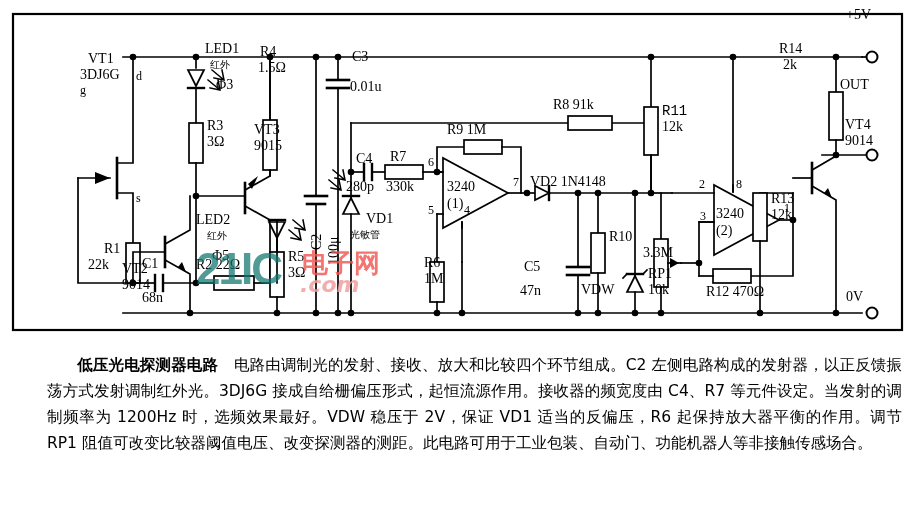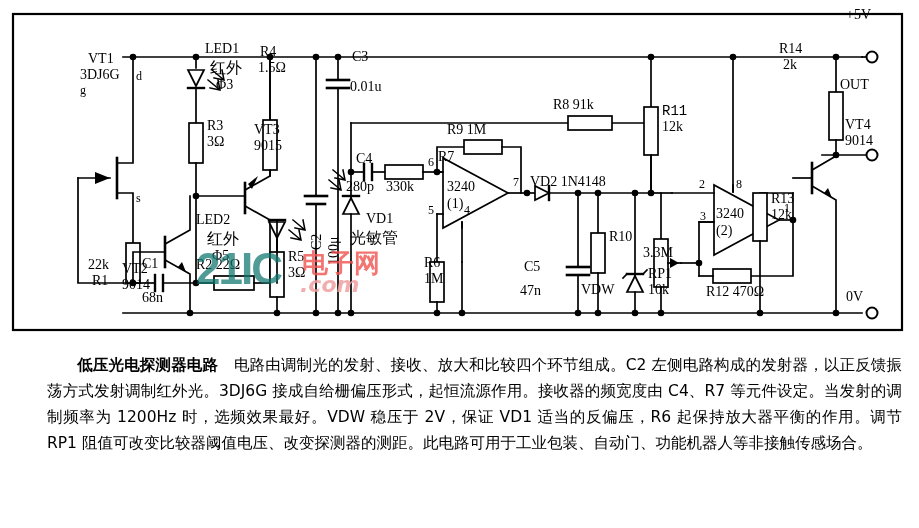--- a/index.html
+++ b/index.html
@@ -7,21 +7,21 @@
        font-family:"Liberation Serif",serif;color:#000;}
   #root{position:relative;width:919px;height:528px;background:#fff;}
 
   
   #schematic{position:absolute;left:0;top:0;width:919px;height:345px;}
   #schematic svg{display:block;}
 
   .lbl{position:absolute;font-family:"Liberation Serif",serif;
        font-size:14px;line-height:1.05;color:#000;white-space:pre;}
   .lbl.pin{font-size:12px;}
-  .lbl.cn{font-family:"DejaVu Sans",sans-serif;font-size:16px;}
+  .lbl.cn{font-family:"DejaVu Sans",sans-serif;font-size:10px;}
   .lbl.rot{transform:rotate(-90deg);transform-origin:0 0;}
 
   
   #wm{position:absolute;left:196px;top:240px;width:250px;height:60px;
       pointer-events:none;}
   #wm .a{position:absolute;left:0;top:4px;font-family:Liberation Sans, sans-serif;
          font-size:44px;font-weight:bold;color:#0f766e;opacity:.72;
          letter-spacing:-2px;}
   #wm .b{position:absolute;left:106px;top:6px;font-family:"DejaVu Sans",sans-serif;
          font-size:26px;font-weight:bold;color:#ef5350;opacity:.8;}
@@ -296,21 +296,21 @@
 
   </svg>
   </div>
 
   <div class="lbl" style="left:88px;top:52px;">VT1</div>
   <div class="lbl" style="left:80px;top:68px;">3DJ6G</div>
   <div class="lbl pin" style="left:136px;top:70px;">d</div>
   <div class="lbl pin" style="left:80px;top:84px;">g</div>
   <div class="lbl pin" style="left:136px;top:192px;">s</div>
 
-  <div class="lbl" style="left:92px;top:242px;margin-top:32px;">R1</div>
+  <div class="lbl" style="left:104px;top:242px;">R1</div>
   <div class="lbl" style="left:88px;top:258px;">22k</div>
 
   <div class="lbl" style="left:142px;top:257px;">C1</div>
   <div class="lbl" style="left:142px;top:291px;">68n</div>
 
   <div class="lbl" style="left:205px;top:42px;">LED1</div>
   <div class="lbl cn" style="left:210px;top:60px;">红外</div>
   <div class="lbl" style="left:216px;top:78px;">Φ3</div>
 
   <div class="lbl" style="left:207px;top:119px;">R3</div>
@@ -339,21 +339,21 @@
 
   <div class="lbl" style="left:352px;top:50px;">C3</div>
   <div class="lbl" style="left:350px;top:80px;">0.01u</div>
 
   <div class="lbl" style="left:366px;top:212px;">VD1</div>
   <div class="lbl cn" style="left:350px;top:230px;">光敏管</div>
 
   <div class="lbl" style="left:356px;top:152px;">C4</div>
   <div class="lbl" style="left:346px;top:180px;">280p</div>
 
-  <div class="lbl" style="left:390px;top:150px;margin-left:48px;">R7</div>
+  <div class="lbl" style="left:390px;top:150px;">R7</div>
   <div class="lbl" style="left:386px;top:180px;">330k</div>
 
   <div class="lbl" style="left:447px;top:180px;">3240</div>
   <div class="lbl" style="left:447px;top:197px;">(1)</div>
   <div class="lbl pin" style="left:428px;top:156px;">6</div>
   <div class="lbl pin" style="left:428px;top:204px;">5</div>
   <div class="lbl pin" style="left:464px;top:204px;">4</div>
   <div class="lbl pin" style="left:513px;top:176px;">7</div>
 
   <div class="lbl" style="left:447px;top:123px;"><span>R9</span> <span>1M</span></div>

